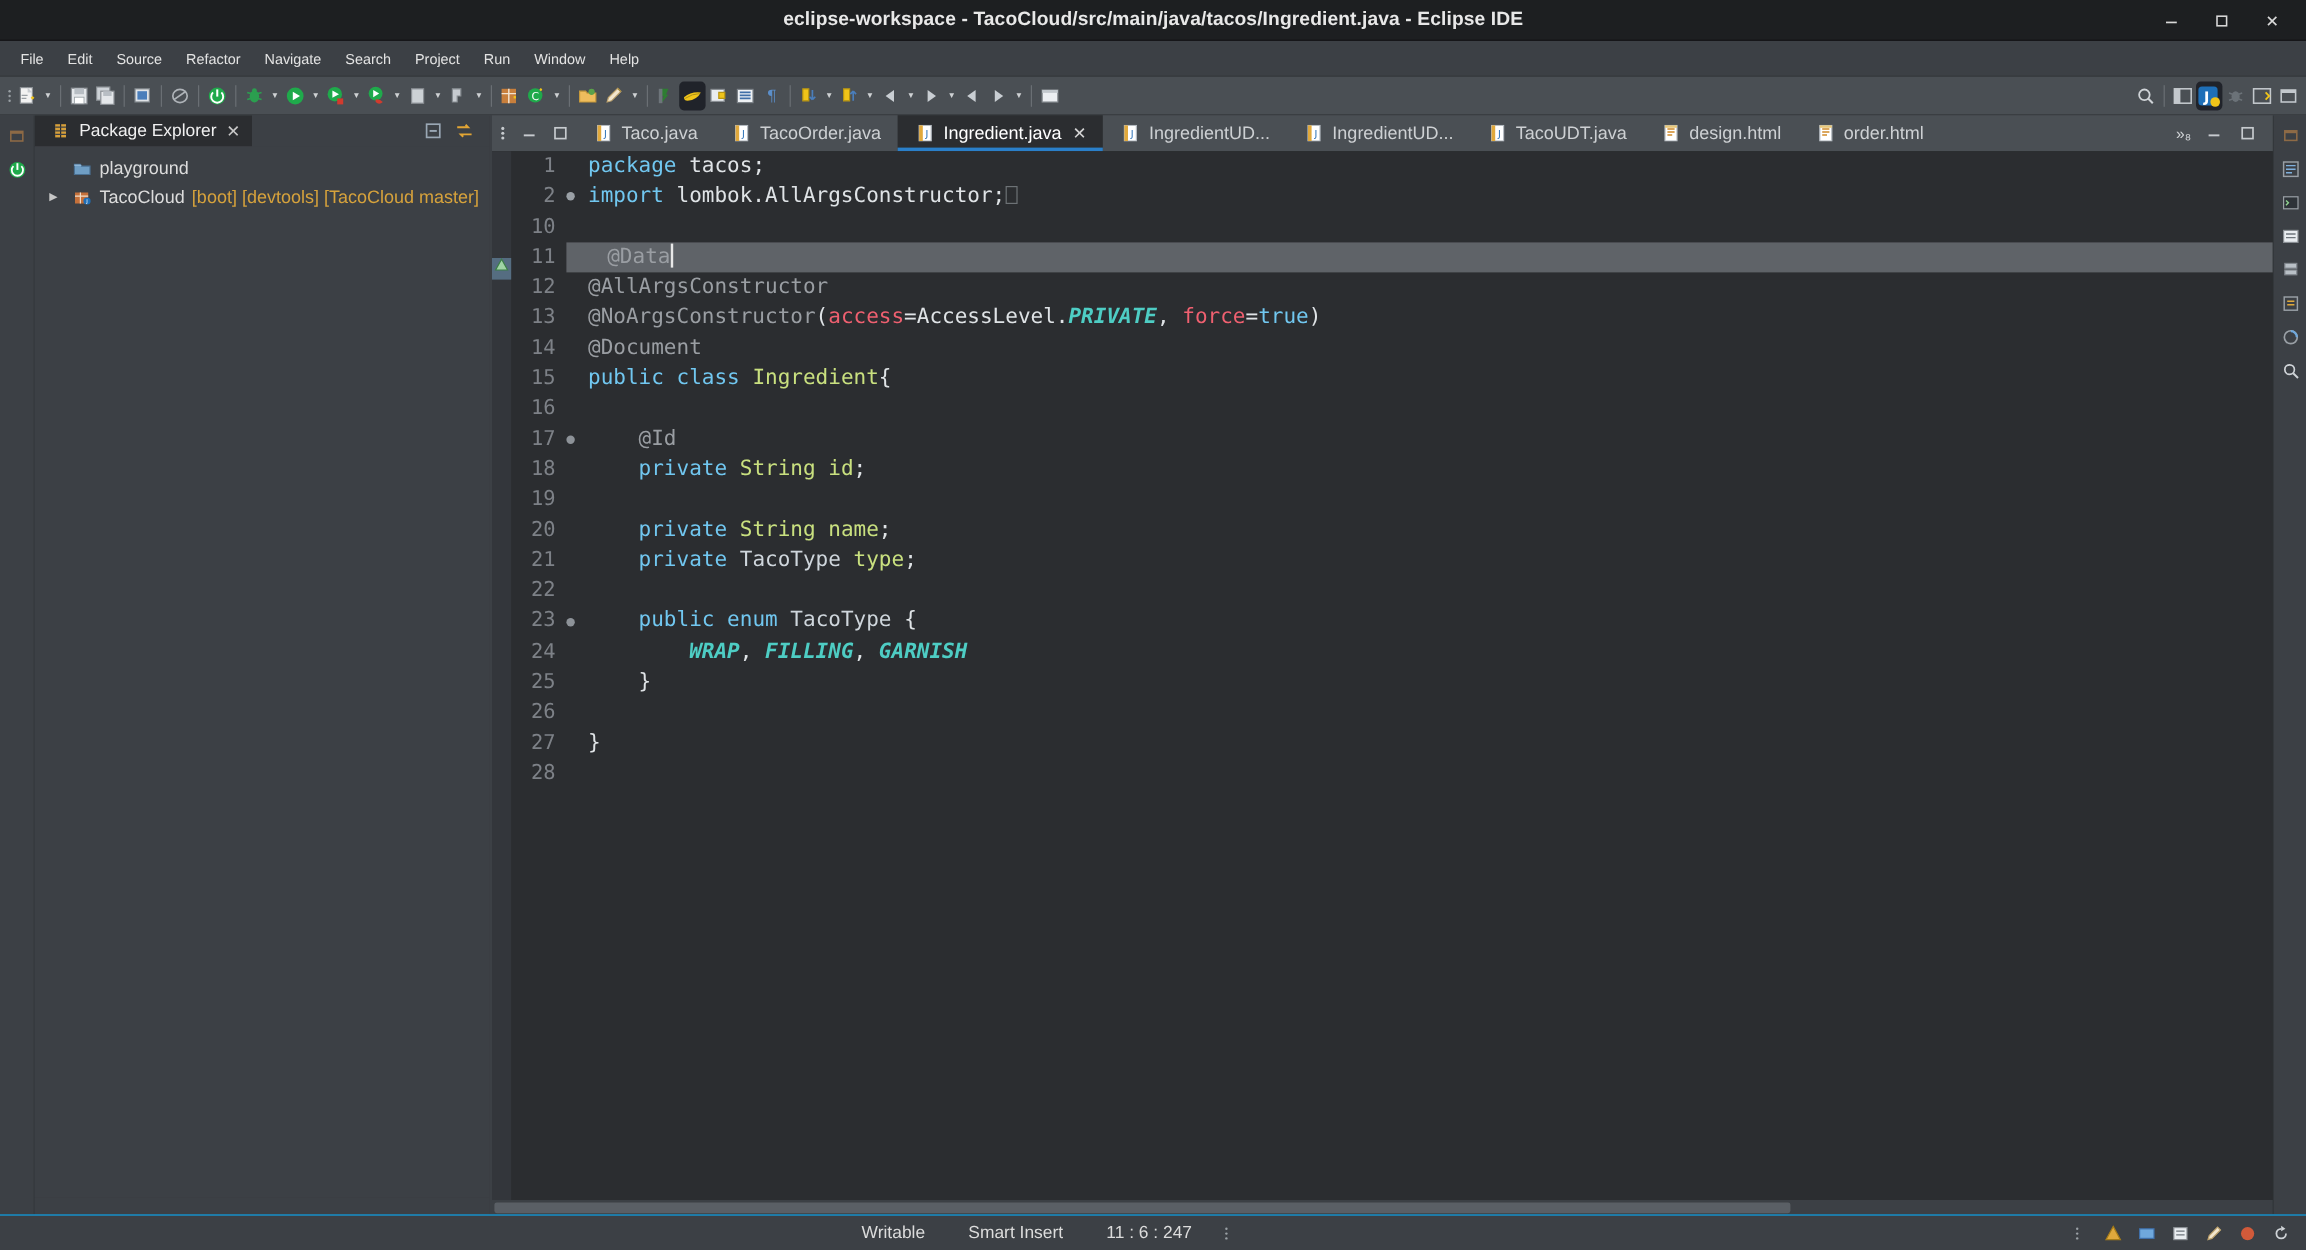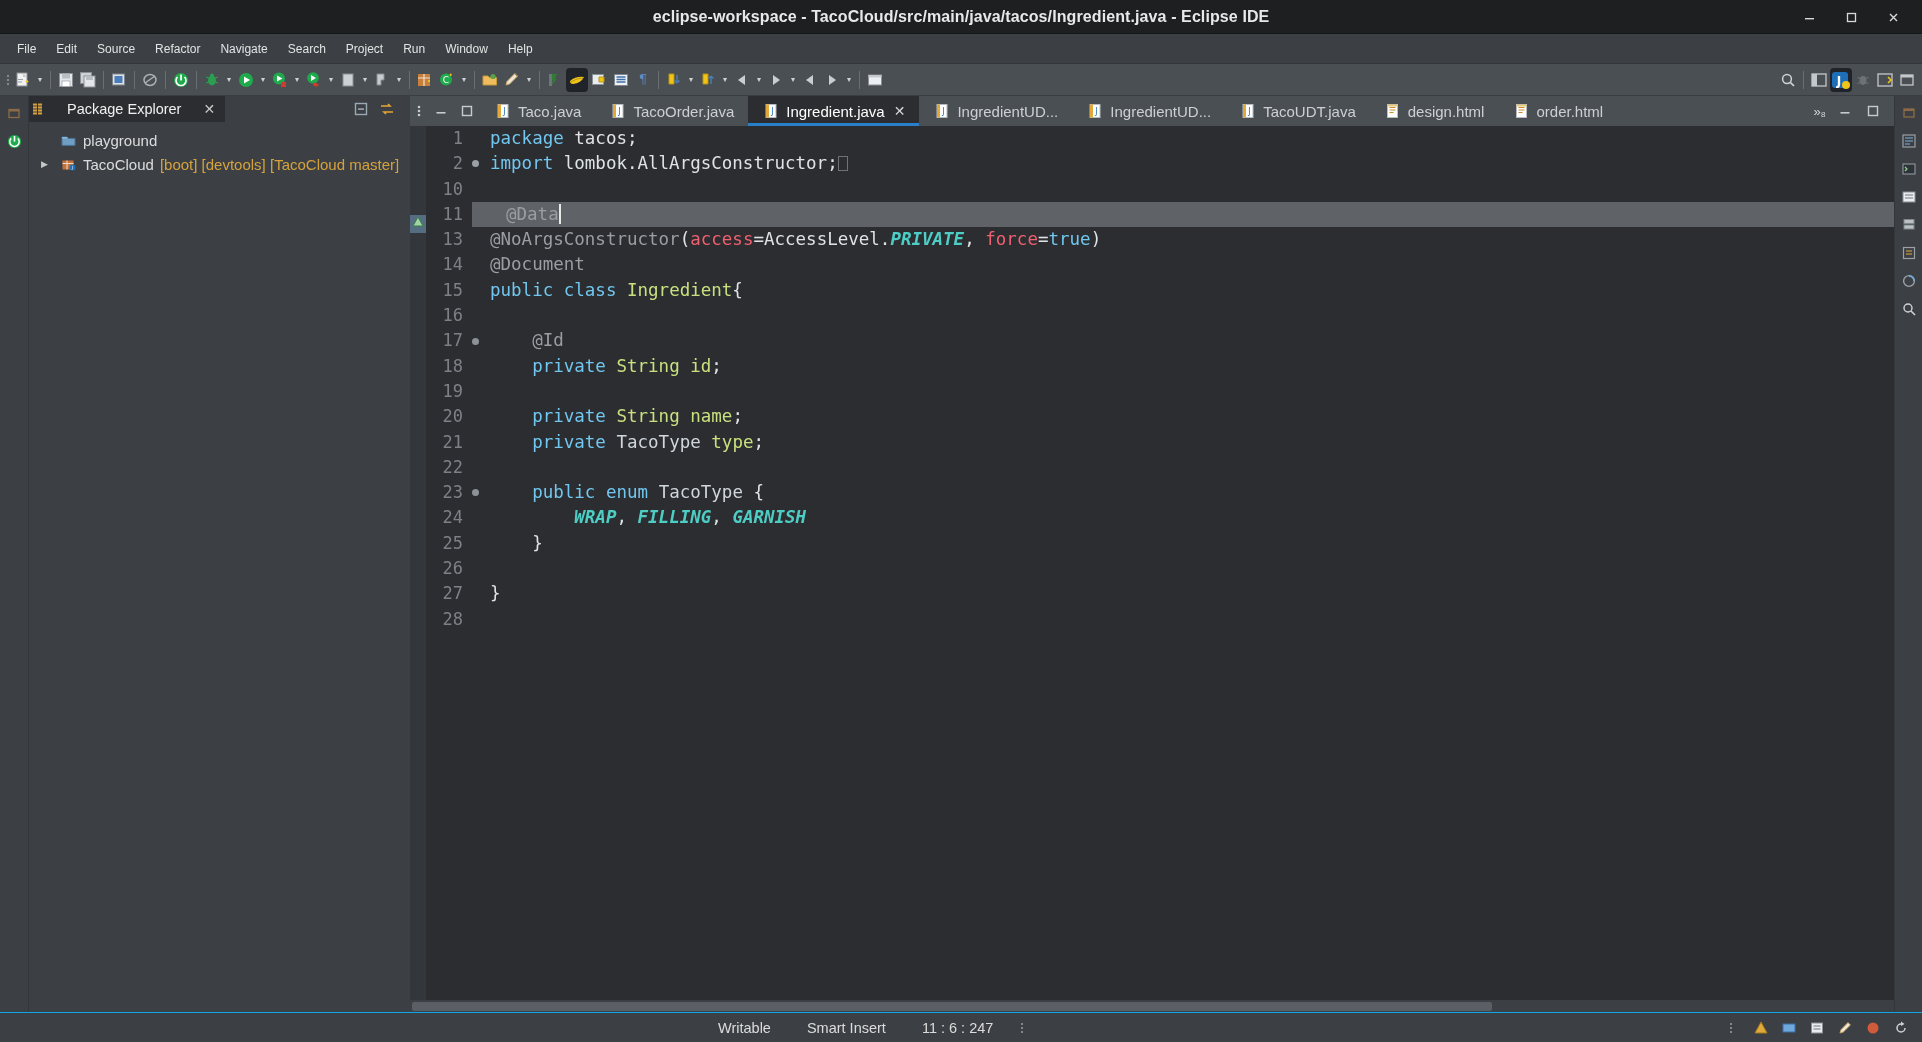--- a/index.html
+++ b/index.html
@@ -54,21 +54,21 @@
   .body { flex: 1; display: flex; min-height: 0; background: #3c4045; }
 
   
   .leftrail { width: 29px; background: #3c4045; display:flex; flex-direction:column;
               align-items:center; padding-top: 4px; border-right:1px solid #33373b; }
   .rail-ic { width: 24px; height: 26px; display:flex; align-items:center; justify-content:center; margin-bottom:2px;}
 
   
   .explorer { width: 379px; display: flex; flex-direction: column; background:#3c4045; }
   .view-tabrow { height: 26px; display:flex; align-items:stretch; background:#3c4045; }
-  .view-tab { background:#2b2d30; display:flex; align-items:center; gap:20px; padding:0 10px 0 0;
+  .view-tab { background:#2b2d30; display:flex; align-items:center; gap:6px; padding:0 10px 0 13px;
               color:#f0f0f0; font-size:14.5px; }
   .view-tab .closex { color:#c8c8c8; font-size:14px; margin-left:2px; }
   .view-tabfill { flex:1; display:flex; align-items:center; justify-content:flex-end; gap:8px; padding-right:12px;}
   .vt-ic { width:18px;height:18px; display:flex;align-items:center;justify-content:center;}
   .tree { flex:1; background:#3c4045; padding-top:6px; overflow:hidden; }
   .tnode { display:flex; align-items:center; height:24px; font-size:15px; color:#dcdcdc; padding-left:26px; gap:6px;}
   .tnode .twisty { width:12px; margin-left:-14px; color:#c6c6c6; font-size:9px; display:flex; align-items:center;}
   .tnode .label { white-space:nowrap; }
   .tnode .sub { color:#d6a23c; }
   .explorer-bottom { height: 14px; background:#3c4045; }
@@ -624,20 +624,21 @@
             </svg>
           </div>
         </div>
 
         <div class="code-area">
           <div class="lines" id="code-lines">
               <div class="line"><span class="ln">1</span><span class="mk"></span><span class="ctext"><span class="k">package</span><span class="pl"> tacos;</span></span></div>
               <div class="line"><span class="ln">2</span><span class="mk"><span class="dot plus"></span></span><span class="ctext"><span class="k">import</span><span class="pl"> lombok.AllArgsConstructor;</span><span class="wsbox"></span></span></div>
               <div class="line"><span class="ln">10</span><span class="mk"></span><span class="ctext"></span></div>
               <div class="line current"><div class="hl"></div><span class="ln">11</span><span class="mk"></span><span class="ctext"><span class="an">@Data</span><span class="caret"></span></span></div>
+              <div class="line"><span class="ln">12</span><span class="mk"></span><span class="ctext"><span class="an">@AllArgsConstructor</span></span></div>
               <div class="line"><span class="ln">13</span><span class="mk"></span><span class="ctext"><span class="an">@NoArgsConstructor</span><span class="pl">(</span><span class="par">access</span><span class="pl">=AccessLevel.</span><span class="en">PRIVATE</span><span class="pl">, </span><span class="par">force</span><span class="pl">=</span><span class="k">true</span><span class="pl">)</span></span></div>
               <div class="line"><span class="ln">14</span><span class="mk"></span><span class="ctext"><span class="an">@Document</span></span></div>
               <div class="line"><span class="ln">15</span><span class="mk"></span><span class="ctext"><span class="k">public</span><span class="pl"> </span><span class="k">class</span><span class="pl"> </span><span class="cls">Ingredient</span><span class="pl">{</span></span></div>
               <div class="line"><span class="ln">16</span><span class="mk"></span><span class="ctext"></span></div>
               <div class="line"><span class="ln">17</span><span class="mk"><span class="dot"></span></span><span class="ctext"><span class="an">    @Id</span></span></div>
               <div class="line"><span class="ln">18</span><span class="mk"></span><span class="ctext"><span class="pl">    </span><span class="k">private</span><span class="pl"> </span><span class="cls">String</span><span class="pl"> </span><span class="fld">id</span><span class="pl">;</span></span></div>
               <div class="line"><span class="ln">19</span><span class="mk"></span><span class="ctext"></span></div>
               <div class="line"><span class="ln">20</span><span class="mk"></span><span class="ctext"><span class="pl">    </span><span class="k">private</span><span class="pl"> </span><span class="cls">String</span><span class="pl"> </span><span class="fld">name</span><span class="pl">;</span></span></div>
               <div class="line"><span class="ln">21</span><span class="mk"></span><span class="ctext"><span class="pl">    </span><span class="k">private</span><span class="pl"> </span><span class="ty">TacoType</span><span class="pl"> </span><span class="fld">type</span><span class="pl">;</span></span></div>
               <div class="line"><span class="ln">22</span><span class="mk"></span><span class="ctext"></span></div>

